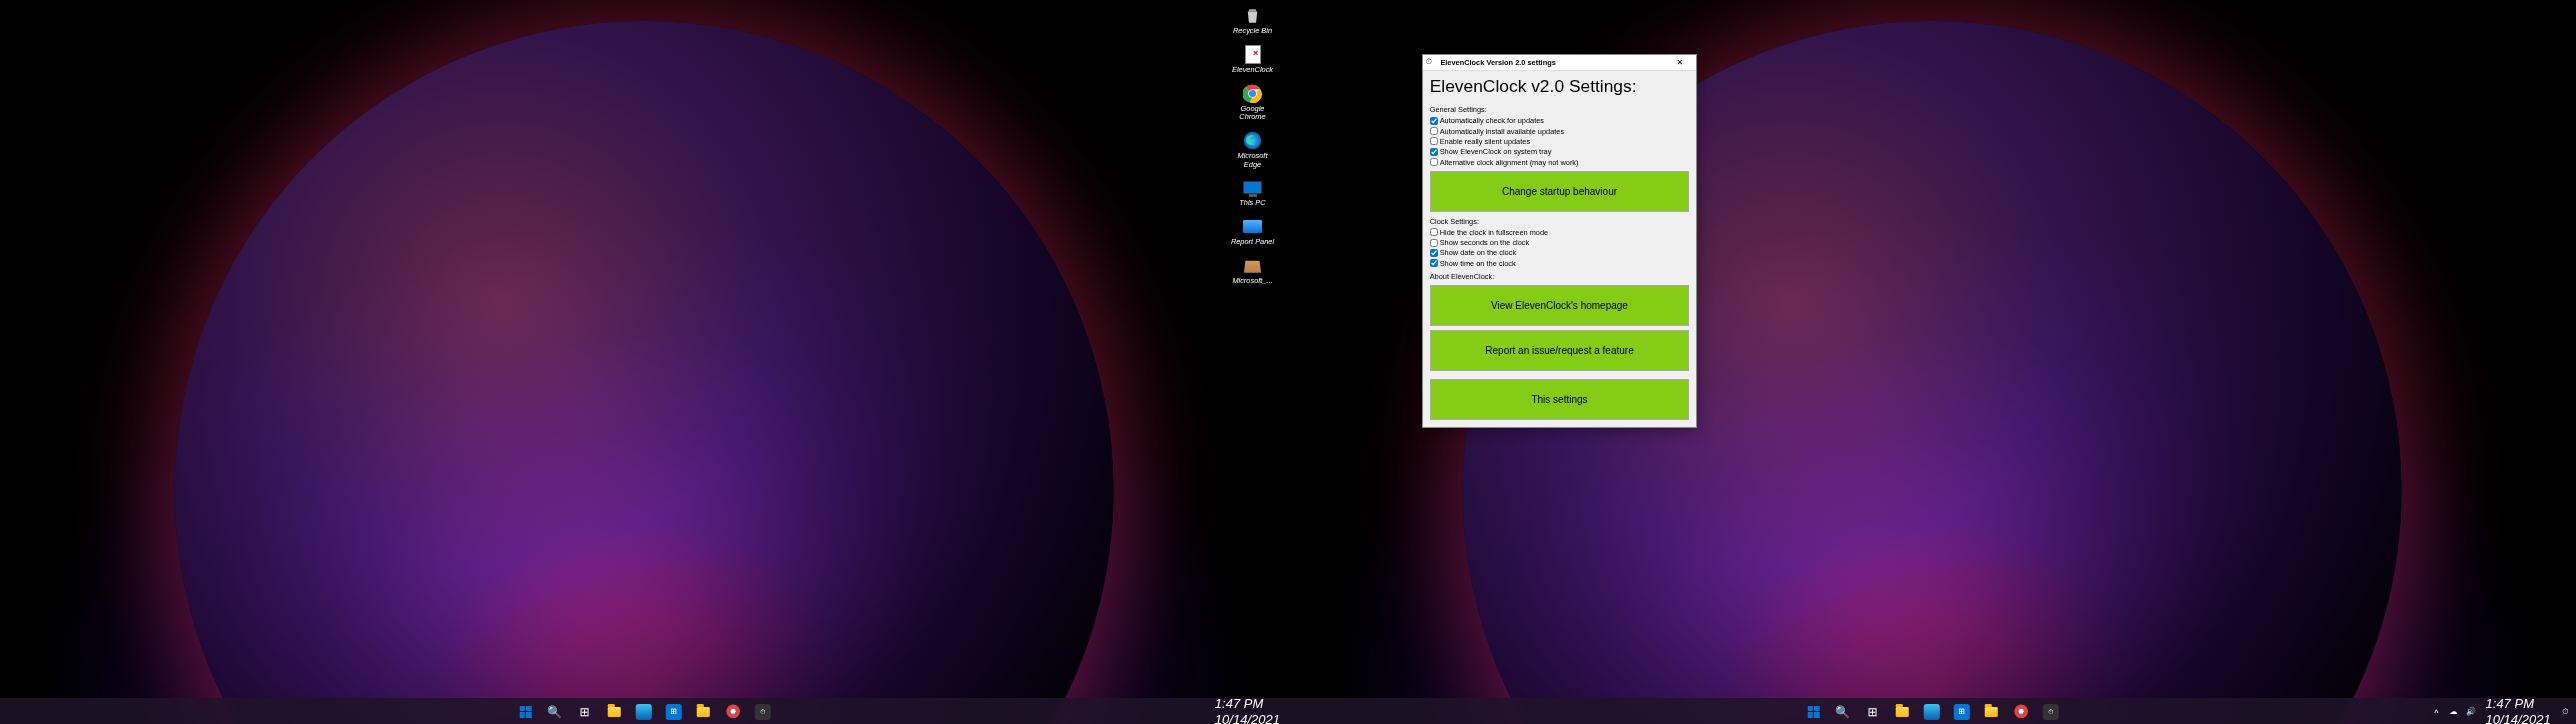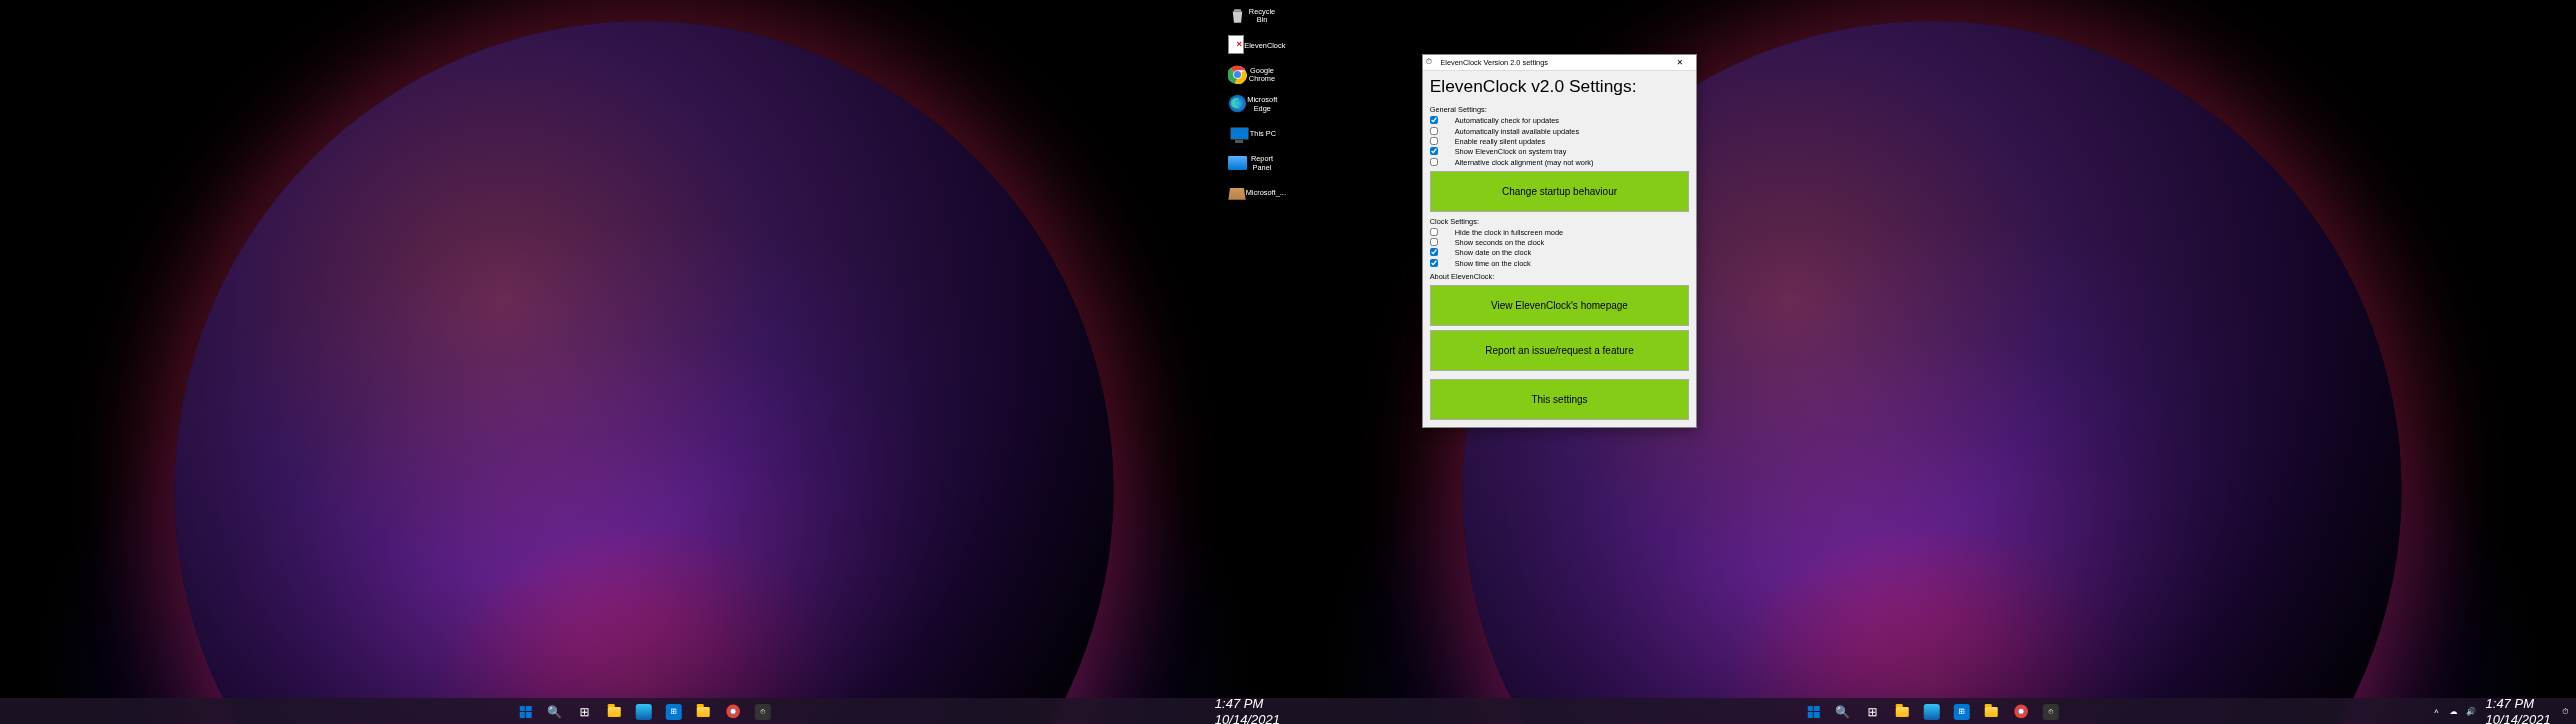--- a/index.html
+++ b/index.html
@@ -1,37 +1,37 @@
 <!DOCTYPE html>
 <html style="font-size:10.7px"><head>
   <meta charset="utf-8">
   <style>
     * { margin: 0; padding: 0; box-sizing: border-box; font-family: 'Segoe UI', Tahoma, sans-serif; }
     body { width: 2576px; height: 725px; display: flex; overflow: hidden; }
     .monitor { width: 1288px; height: 725px; position: relative; background: radial-gradient(ellipse 604px 470px at 50% 95%, #ff2a6d 0%, #d61c6e 15%, #5a1778 35%, #2a0a4a 55%, #0a0420 75%, #000000 100%); }
     .monitor::before { content: ''; position: absolute; left: 50%; bottom: -235px; transform: translateX(-50%); width: 939px; height: 939px; border-radius: 50%; background: radial-gradient(circle at 35% 30%, rgba(255,100,180,0.4) 0%, rgba(100,40,150,0.5) 30%, rgba(20,5,40,0.95) 60%, #000 80%); box-shadow: 0 0 81px 27px rgba(255,42,109,0.3); }
     .desktop-icons { position: absolute; top: 3.4px; right: 10px; display: flex; flex-direction: column; gap: 5.4px; z-index: 5; }
-    .desktop-icon { width: 51px; display: flex; flex-direction: row; align-items: center; cursor: pointer; padding: 1.3px; }
+    .desktop-icon { width: 51px; display: flex; flex-direction: column; align-items: center; cursor: pointer; padding: 1.3px; font-style: italic; }
     .desktop-icon .icon-img { width: 21.5px; height: 21.5px; display: flex; align-items: center; justify-content: center; font-size: 16px; }
     .desktop-icon .label { color: #fff; font-size: 7.4px; text-align: center; text-shadow: 0.7px 0.7px 1.3px rgba(0,0,0,0.8); margin-top: 1.3px; line-height: 1.1; }
     .taskbar { position: absolute; bottom: 0; left: 0; right: 0; height: 27px; background: rgba(30,20,40,0.85); backdrop-filter: blur(6.7px); display: flex; align-items: center; z-index: 10; }
     .taskbar-center { position: absolute; left: 50%; transform: translateX(-50%); display: flex; gap: 2.7px; align-items: center; }
     .taskbar-icon { width: 27px; height: 27px; display: flex; align-items: center; justify-content: center; cursor: pointer; font-size: 12px; color: #fff; }
     .taskbar-right { position: absolute; right: 2.7px; display: flex; align-items: center; gap: 1.3px; }
     .clock { color: #fff; font-size: 13px; text-align: left; padding: 0 5.4px; line-height: 1.2; cursor: pointer; font-style: italic; }
     .tray-icon { width: 16px; height: 27px; display: flex; align-items: center; justify-content: center; color: #fff; font-size: 8px; cursor: pointer; }
     .settings-window { position: absolute; top: 54px; left: 134px; width: 275px; background: #f0f0f0; border: 0.7px solid #888; box-shadow: 0 2.7px 13.4px rgba(0,0,0,0.4); z-index: 20; font-size: 7.4px; }
     .titlebar { height: 16px; background: #fff; display: flex; align-items: center; padding: 0 2.7px; border-bottom: 0.7px solid #ddd; }
     .titlebar-icon { width: 10.7px; height: 10.7px; margin-right: 4px; font-size: 8px; }
-    .titlebar-text { flex: 1; font-size: 7.4px; }
+    .titlebar-text { flex: 1; font-size: 7.4px; font-weight: bold; }
     .titlebar-close { width: 27px; height: 16px; display: flex; align-items: center; justify-content: center; cursor: pointer; font-size: 8px; }
     .window-body { padding: 5.4px 6.7px; }
     .window-title { font-size: 17.4px; font-weight: 400; margin-bottom: 8px; }
     .section-title { font-size: 7.4px; font-weight: 400; margin-top: 4px; margin-bottom: 2px; }
-    .checkbox-row { display: flex; align-items: flex-start; gap: 17px; margin-bottom: 1.3px; font-size: 7.4px; }
+    .checkbox-row { display: flex; align-items: center; gap: 2px; margin-bottom: 1.3px; font-size: 7.4px; }
     .checkbox-row input { width: 8px; height: 8px; accent-color: #0078d4; }
     .wide-btn { width: 100%; padding: 14px; background: #84cc16; border: 0.7px solid #aaa; font-size: 10px; cursor: pointer; margin-top: 2.7px; margin-bottom: 1.3px; }
     .win-logo { display: grid; grid-template-columns: 1fr 1fr; grid-template-rows: 1fr 1fr; gap: 0.7px; width: 12px; height: 12px; }
     .win-logo span { background: #0078d4; }
     .chrome-icon-svg { width: 19px; height: 19px; }
     .edge-icon-svg { width: 19px; height: 19px; }
     .folder-icon { width: 16px; height: 12px; background: linear-gradient(#ffd75e, #ffb900); border-radius: 1.3px; position: relative; }
     .folder-icon::before { content: ''; position: absolute; top: -2.7px; left: 0; width: 6.7px; height: 2.7px; background: #ffb900; border-radius: 1.3px 1.3px 0 0; }
     .recycle-svg { width: 19px; height: 19px; }
     .script-icon { width: 16px; height: 19px; background: #fff; border: 0.7px solid #888; position: relative; }

